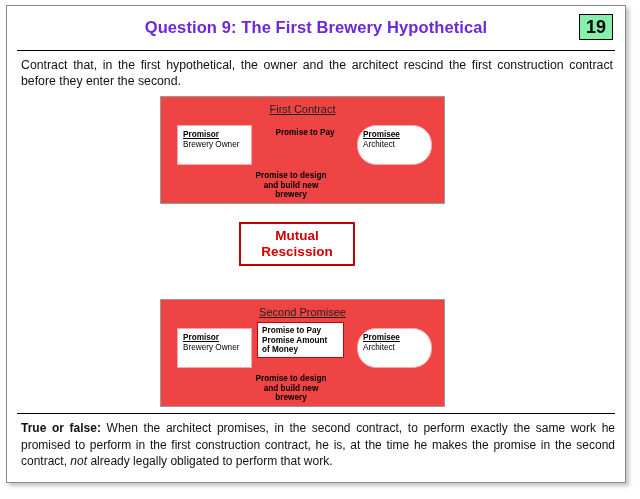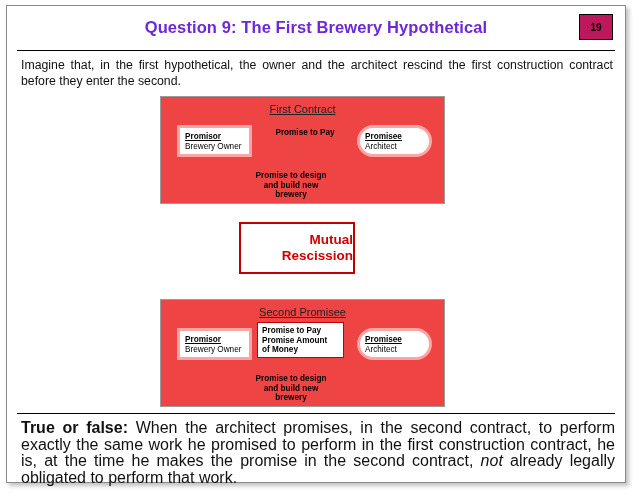--- a/index.html
+++ b/index.html
@@ -41,23 +41,23 @@
     position: absolute;
     right: 12px;
     top: 8px;
     width: 34px;
     height: 26px;
     border: 1px solid #000000;
     box-sizing: border-box;
     display: flex;
     align-items: center;
     justify-content: center;
-    font-size: 10px;
-    font-weight: bold;
-    background: #be185d;
+    font-size: 18px;
+    font-weight: bold;
+    background: #86efac;
   }
   .rule {
     position: absolute;
     left: 10px;
     width: 598px;
     height: 0;
     border-top: 1px solid #000000;
   }
   .rule-top { top: 44px; }
   .rule-bottom { top: 407px; }
@@ -71,21 +71,21 @@
     line-height: 16px;
     color: #111111;
     text-align: justify;
   }
 
   .footer {
     position: absolute;
     left: 14px;
     top: 414px;
     width: 594px;
-    font-size: 16px;
+    font-size: 12px;
     line-height: 16.5px;
     color: #111111;
     text-align: justify;
   }
   .footer b { font-weight: bold; }
   .footer i { font-style: italic; }
 
   
   .diagram {
     position: absolute;
@@ -110,22 +110,22 @@
     left: 0;
     width: 100%;
     text-align: center;
     font-size: 11px;
     color: #222222;
     text-decoration: underline;
   }
   .party {
     position: absolute;
     width: 75px;
-    height: 32px;
-    border: 3px solid #fca5a5;
+    height: 40px;
+    border: 1px solid #fca5a5;
     background: #ffffff;
     box-sizing: border-box;
     padding: 4px 5px 0 5px;
   }
   .party .role {
     font-size: 8.2px;
     font-weight: bold;
     color: #000000;
     text-decoration: underline;
     line-height: 10px;
@@ -145,26 +145,26 @@
     color: #000000;
     line-height: 9.6px;
     text-align: center;
   }
 
   .rescission {
     position: absolute;
     left: 79px;
     top: 126px;
     width: 116px;
-    height: 52px;
+    height: 44px;
     border: 2px solid #c00000;
     box-sizing: border-box;
     display: flex;
     flex-direction: column;
-    align-items: flex-end;
+    align-items: center;
     justify-content: center;
     background: #ffffff;
   }
   .rescission span {
     color: #d00000;
     font-size: 13.5px;
     font-weight: bold;
     line-height: 16px;
   }
   .red-box {
@@ -199,21 +199,21 @@
 <div id="page">
   <div class="slide">
 
     <div class="title">Question 9:  The First Brewery Hypothetical</div>
     <div class="slide-number-box">
       <span>19</span>
     </div>
 
     <div class="rule rule-top"></div>
 
-    <div class="prompt">Imagine that, in the first hypothetical, the owner and the architect rescind the first construction contract before they enter the second.</div>
+    <div class="prompt">Contract that, in the first hypothetical, the owner and the architect rescind the first construction contract before they enter the second.</div>
 
     <div class="diagram">
 
       <svg class="lines">
 
         <line x1="98" y1="45" x2="190" y2="45" stroke="#333" stroke-width="1"></line>
         <polygon points="196,45 188,42 188,48" fill="#333"></polygon>
 
         <line x1="190" y1="72" x2="26" y2="72" stroke="#333" stroke-width="1"></line>
         <polygon points="20,72 28,69 28,75" fill="#333"></polygon>

